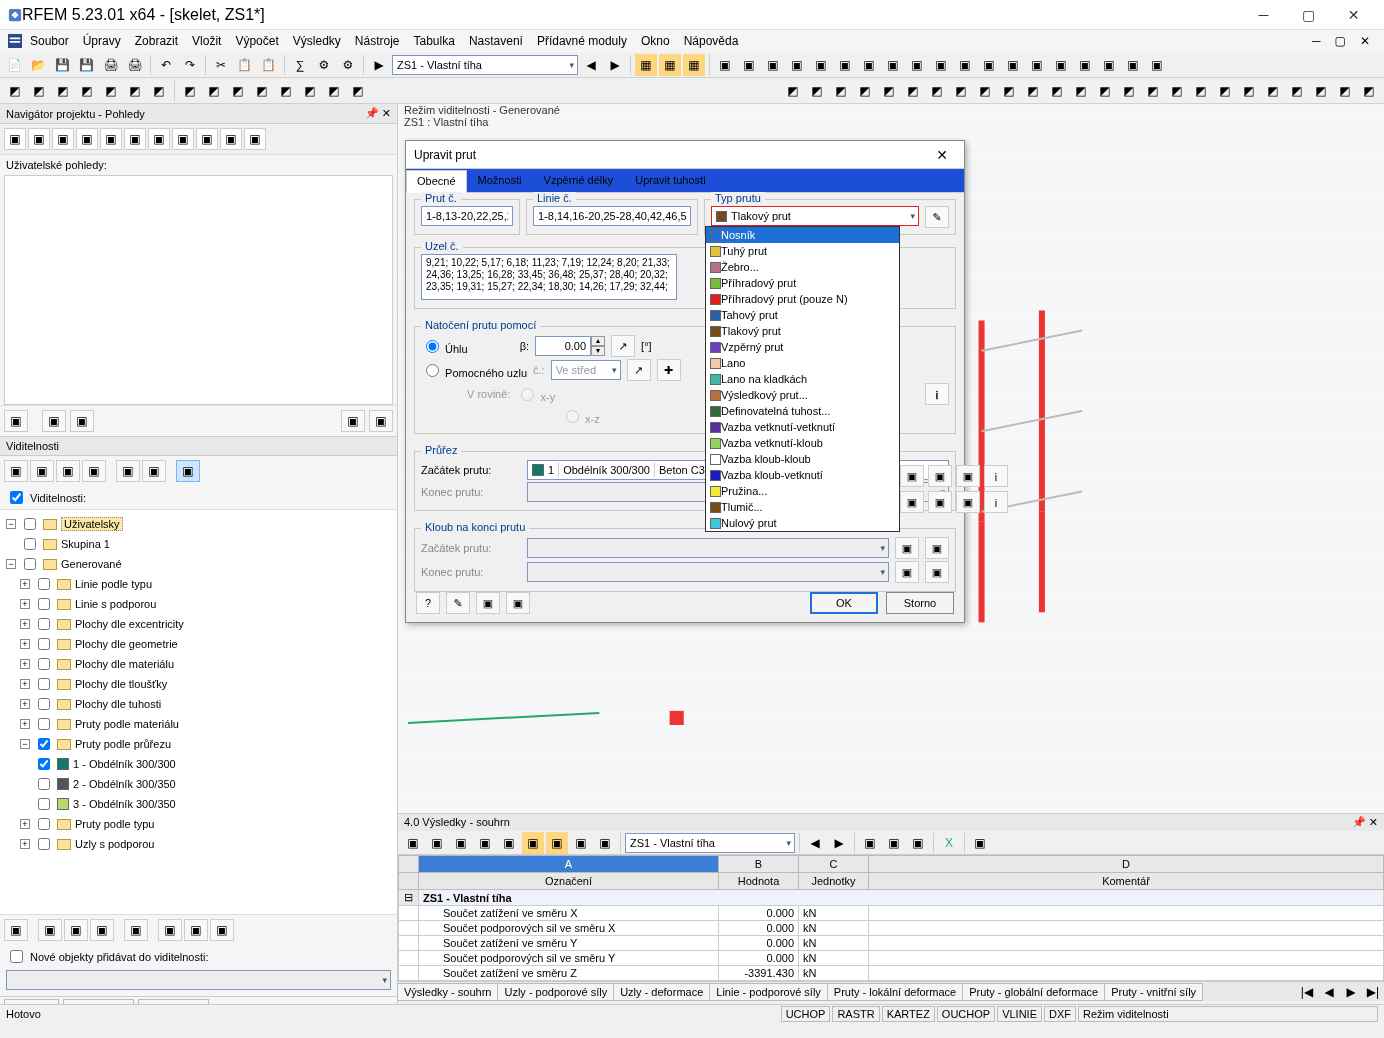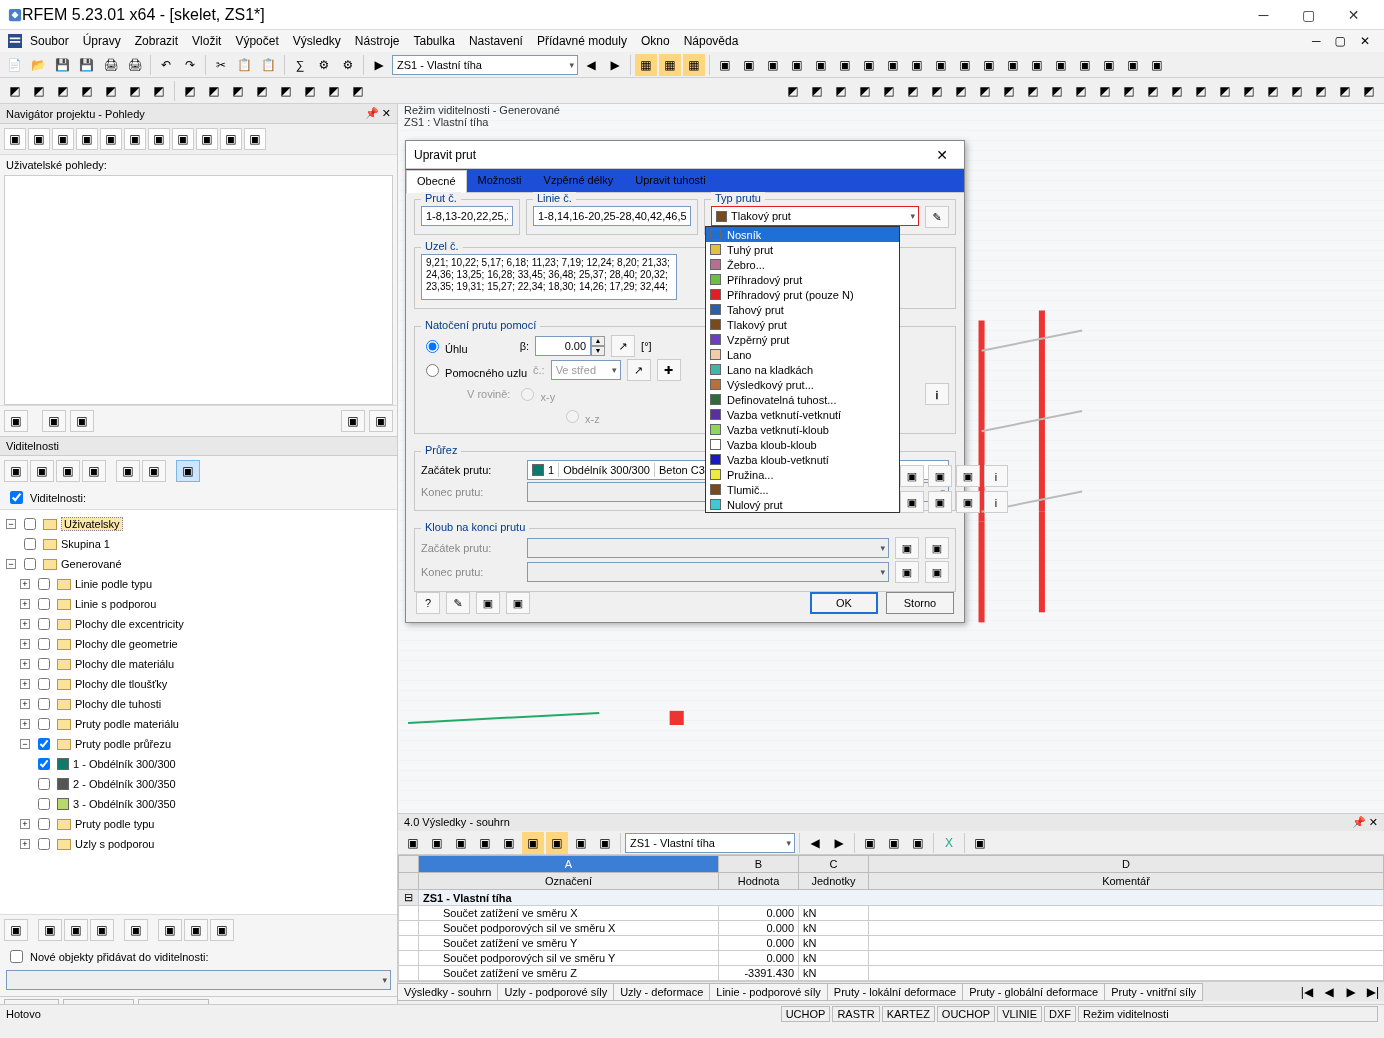--- a/index.html
+++ b/index.html
@@ -45,21 +45,21 @@
 .tab { padding: 4px 10px; font-size: 11px; border: 1px solid transparent; border-bottom: none; }
 .tab.active { background: #fff; border-color: #ccc; position: relative; top: 1px; }
 .groupbox { border: 1px solid #c8c8c8; margin: 17px 8px; padding: 6px; position: relative; background: #f0f0f0; }
 .groupbox .legend { position: absolute; top: -8px; left: 6px; background: #f0f0f0; padding: 0 4px; font-size: 11px; color: #003a8e; }
 .gbrow { display: flex; align-items: center; gap: 6px; font-size: 11px; margin: 2px 0; }
 .gbrow .label { width: 100px; color: #888; }
 .gbrow .labelk { width: 100px; }
 .txtin { border: 1px solid #7a9ac0; background: #fff; padding: 2px 4px; font-size: 11px; height: 20px; }
 .iconbtn { width: 24px; height: 22px; border: 1px solid #ccc; background: #f8f8f8; display: inline-flex; align-items: center; justify-content: center; }
 .dropdown { position: absolute; width: 195px; border: 1px solid #333; background: #fff; z-index: 50; }
-.dd-item { display: flex; align-items: center; gap: 6px; padding: 2px 4px; font-size: 11px; height: 15px; }
+.dd-item { display: flex; align-items: center; padding: 8px 4px; font-size: 11px; height: 15px; }
 .dd-item.hl { background: #1e6fd6; color: #fff; }
 .dd-color { width: 11px; height: 11px; border: 1px solid #666; flex-shrink: 0; }
 .dlg-buttons { position: absolute; bottom: 8px; right: 10px; display: flex; gap: 8px; }
 .dlg-btn { width: 68px; height: 22px; border: 1px solid #888; background: #f4f4f4; font-size: 11px; }
 .dlg-btn.primary { border: 1px solid #1e6fd6; box-shadow: 0 0 0 1px #1e6fd6 inset; }
 .dlg-icons { position: absolute; bottom: 8px; left: 10px; display: flex; gap: 6px; }
 
 .results { position: absolute; left: 0; right: 0; bottom: 0; height: 207px; background: #f0f0f0; border-top: 1px solid #ccc; }
 .res-hdr { background: #e8e8e8; padding: 2px 6px; font-size: 11px; display:flex; justify-content:space-between;}
 .res-toolbar { height: 24px; background: #f0f0f0; display: flex; align-items: center; padding: 0 4px; gap: 2px; border-bottom: 1px solid #ccc; }

